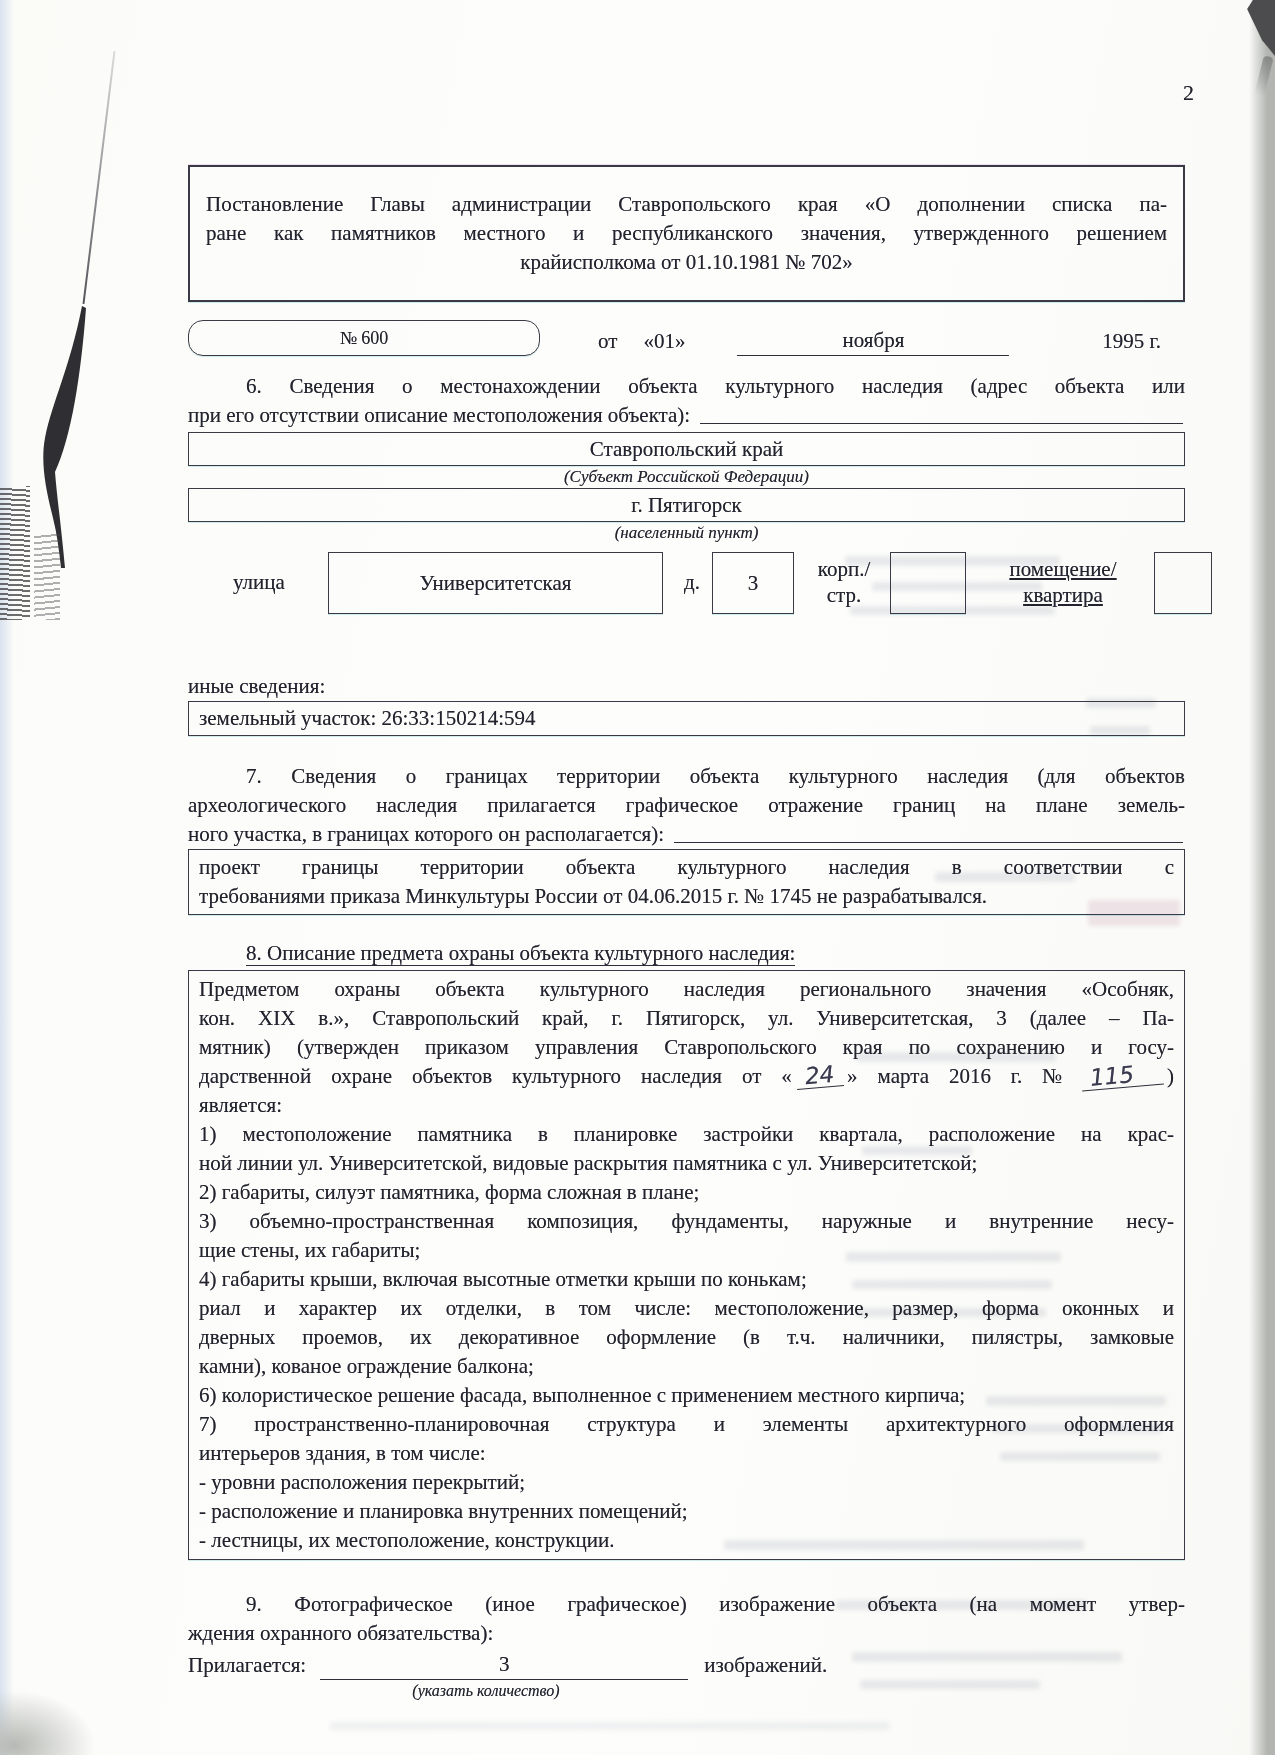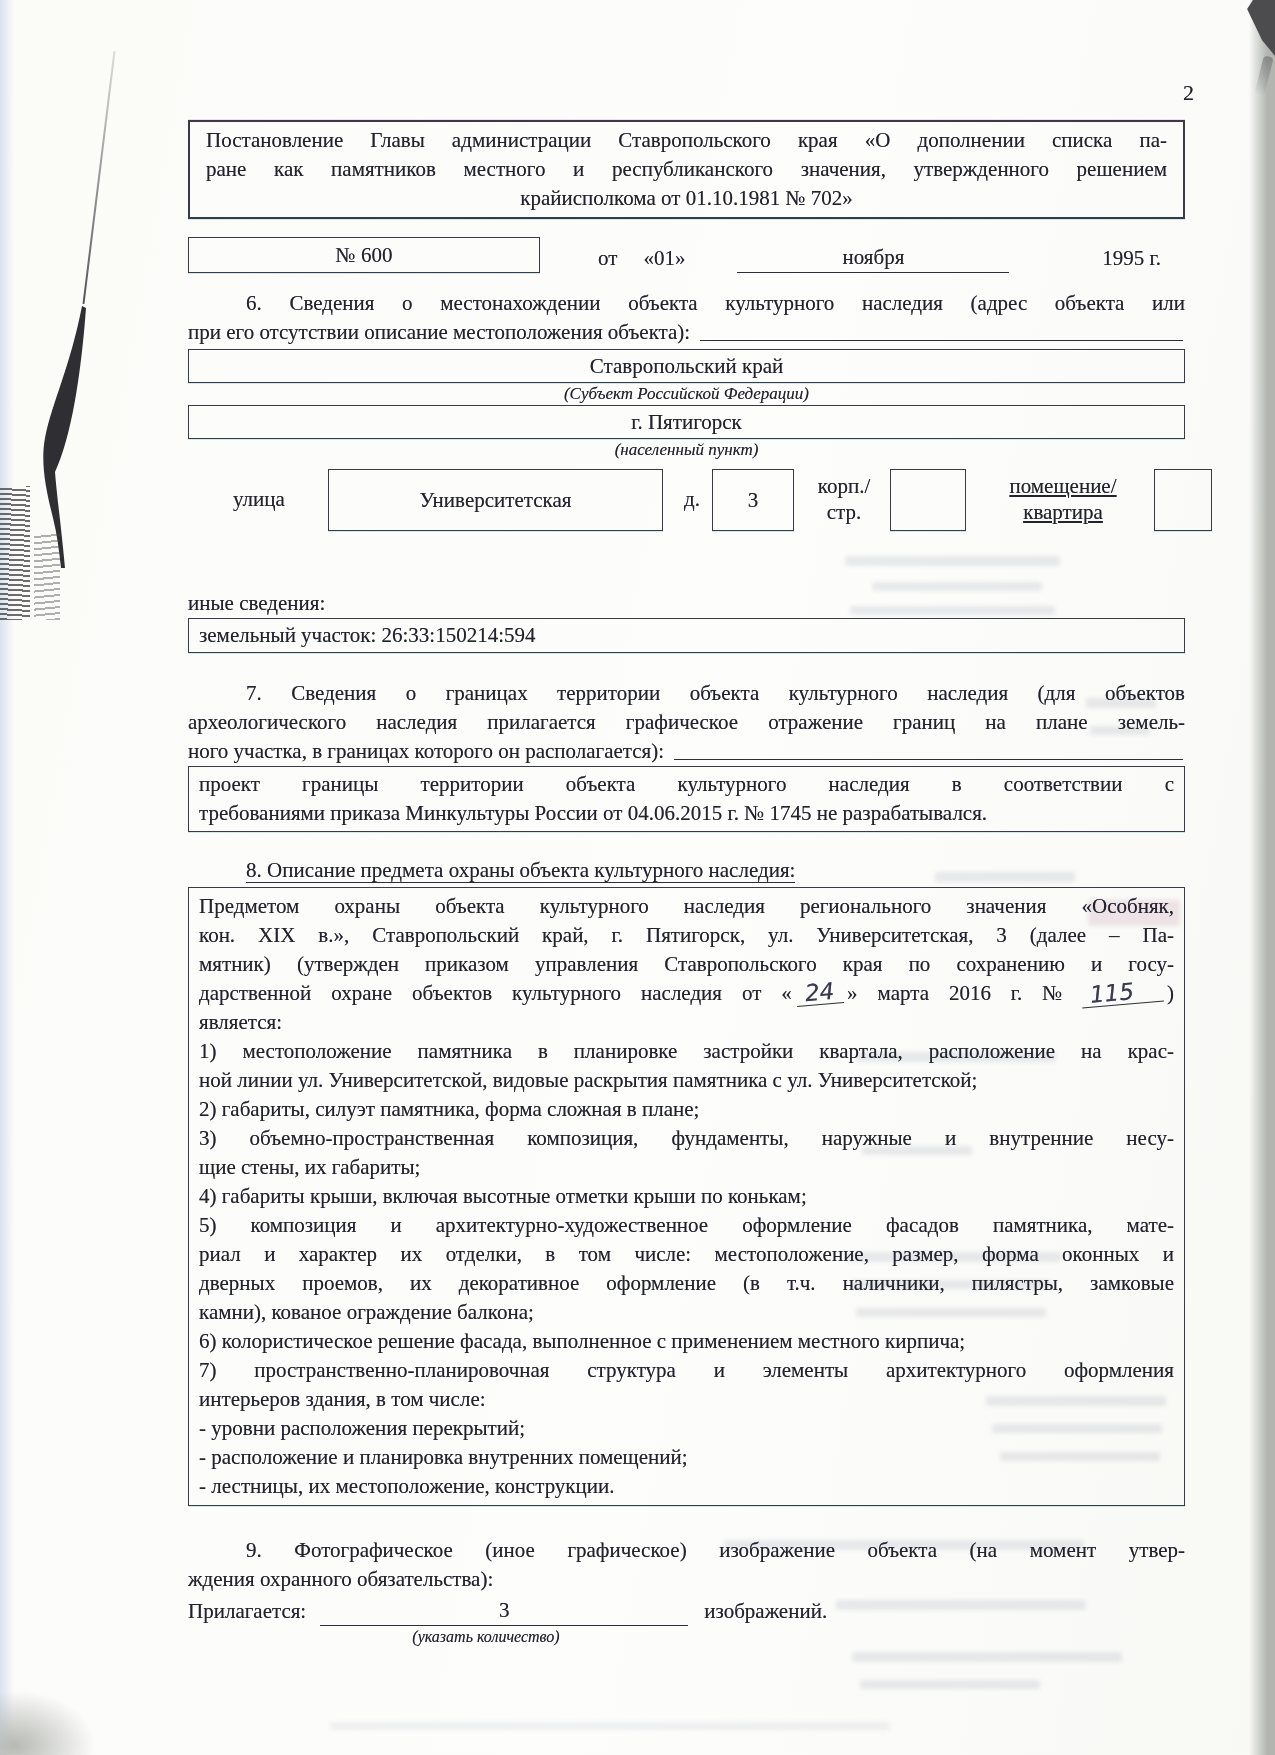--- a/index.html
+++ b/index.html
@@ -82,28 +82,28 @@
   <div class="bleed" style="left:724px;top:1540px;width:360px;height:10px"></div>
   <div class="bleed" style="left:836px;top:1600px;width:250px;height:10px"></div>
   <div class="bleed" style="left:852px;top:1652px;width:270px;height:10px"></div>
   <div class="bleed" style="left:860px;top:1680px;width:180px;height:9px"></div>
   <div class="bleed" style="left:330px;top:1722px;width:560px;height:8px;opacity:.1"></div>
 
   <div class="pgnum">2</div>
 
   <div class="col">
 
-    <div class="boxed" style="padding:4px 16px;">
+    <div class="boxed" style="padding:23px 16px;margin-top:45px;">
       <div class="line j">Постановление Главы администрации Ставропольского края «О дополнении списка па-</div>
       <div class="line j">ране как памятников местного и республиканского значения, утвержденного решением</div>
       <div class="line center">крайисполкома от 01.10.1981 № 702»</div>
     </div>
 
     <div style="display:flex; align-items:flex-end; margin-top:14px; height:40px;">
-      <div class="fieldbox" style="width:350px; height:34px; display:flex; align-items:center; justify-content:center; font-size:21px;">№ 600</div>
+      <div class="fieldbox" style="width:350px; height:34px; display:flex; align-items:center; justify-content:center; font-size:18px;border-radius:15px;">№ 600</div>
       <div class="line" style="margin-left:58px;">от</div>
       <div class="line" style="margin-left:26px;">«01»</div>
       <div class="line ul" style="margin-left:52px; width:272px; text-align:center;">ноября</div>
       <div class="line" style="margin-left:auto; margin-right:24px;">1995 г.</div>
     </div>
 
     <div style="margin-top:16px;">
       <div class="line j indent">6. Сведения о местонахождении объекта культурного наследия (адрес объекта или</div>
       <div class="flexline">
         <span class="line">при его отсутствии описание местоположения объекта):</span>
@@ -164,21 +164,20 @@
         <div class="line j">
           <span>дарственной охране объектов культурного наследия от «</span><span class="hw">24</span><span>» марта 2016 г. №</span><span class="hw" style="min-width:64px; text-align:center;">115</span><span>)</span>
         </div>
         <div class="line">является:</div>
         <div class="line j">1) местоположение памятника в планировке застройки квартала, расположение на крас-</div>
         <div class="line">ной линии ул. Университетской, видовые раскрытия памятника с ул. Университетской;</div>
         <div class="line">2) габариты, силуэт памятника, форма сложная в плане;</div>
         <div class="line j">3) объемно-пространственная композиция, фундаменты, наружные и внутренние несу-</div>
         <div class="line">щие стены, их габариты;</div>
         <div class="line">4) габариты крыши, включая высотные отметки крыши по конькам;</div>
-        <div class="line j">5) композиция и архитектурно-художественное оформление фасадов памятника, мате-</div>
         <div class="line j">риал и характер их отделки, в том числе: местоположение, размер, форма оконных и</div>
         <div class="line j">дверных проемов, их декоративное оформление (в т.ч. наличники, пилястры, замковые</div>
         <div class="line">камни), кованое ограждение балкона;</div>
         <div class="line">6) колористическое решение фасада, выполненное с применением местного кирпича;</div>
         <div class="line j">7) пространственно-планировочная структура и элементы архитектурного оформления</div>
         <div class="line">интерьеров здания, в том числе:</div>
         <div class="line">- уровни расположения перекрытий;</div>
         <div class="line">- расположение и планировка внутренних помещений;</div>
         <div class="line">- лестницы, их местоположение, конструкции.</div>
       </div>

